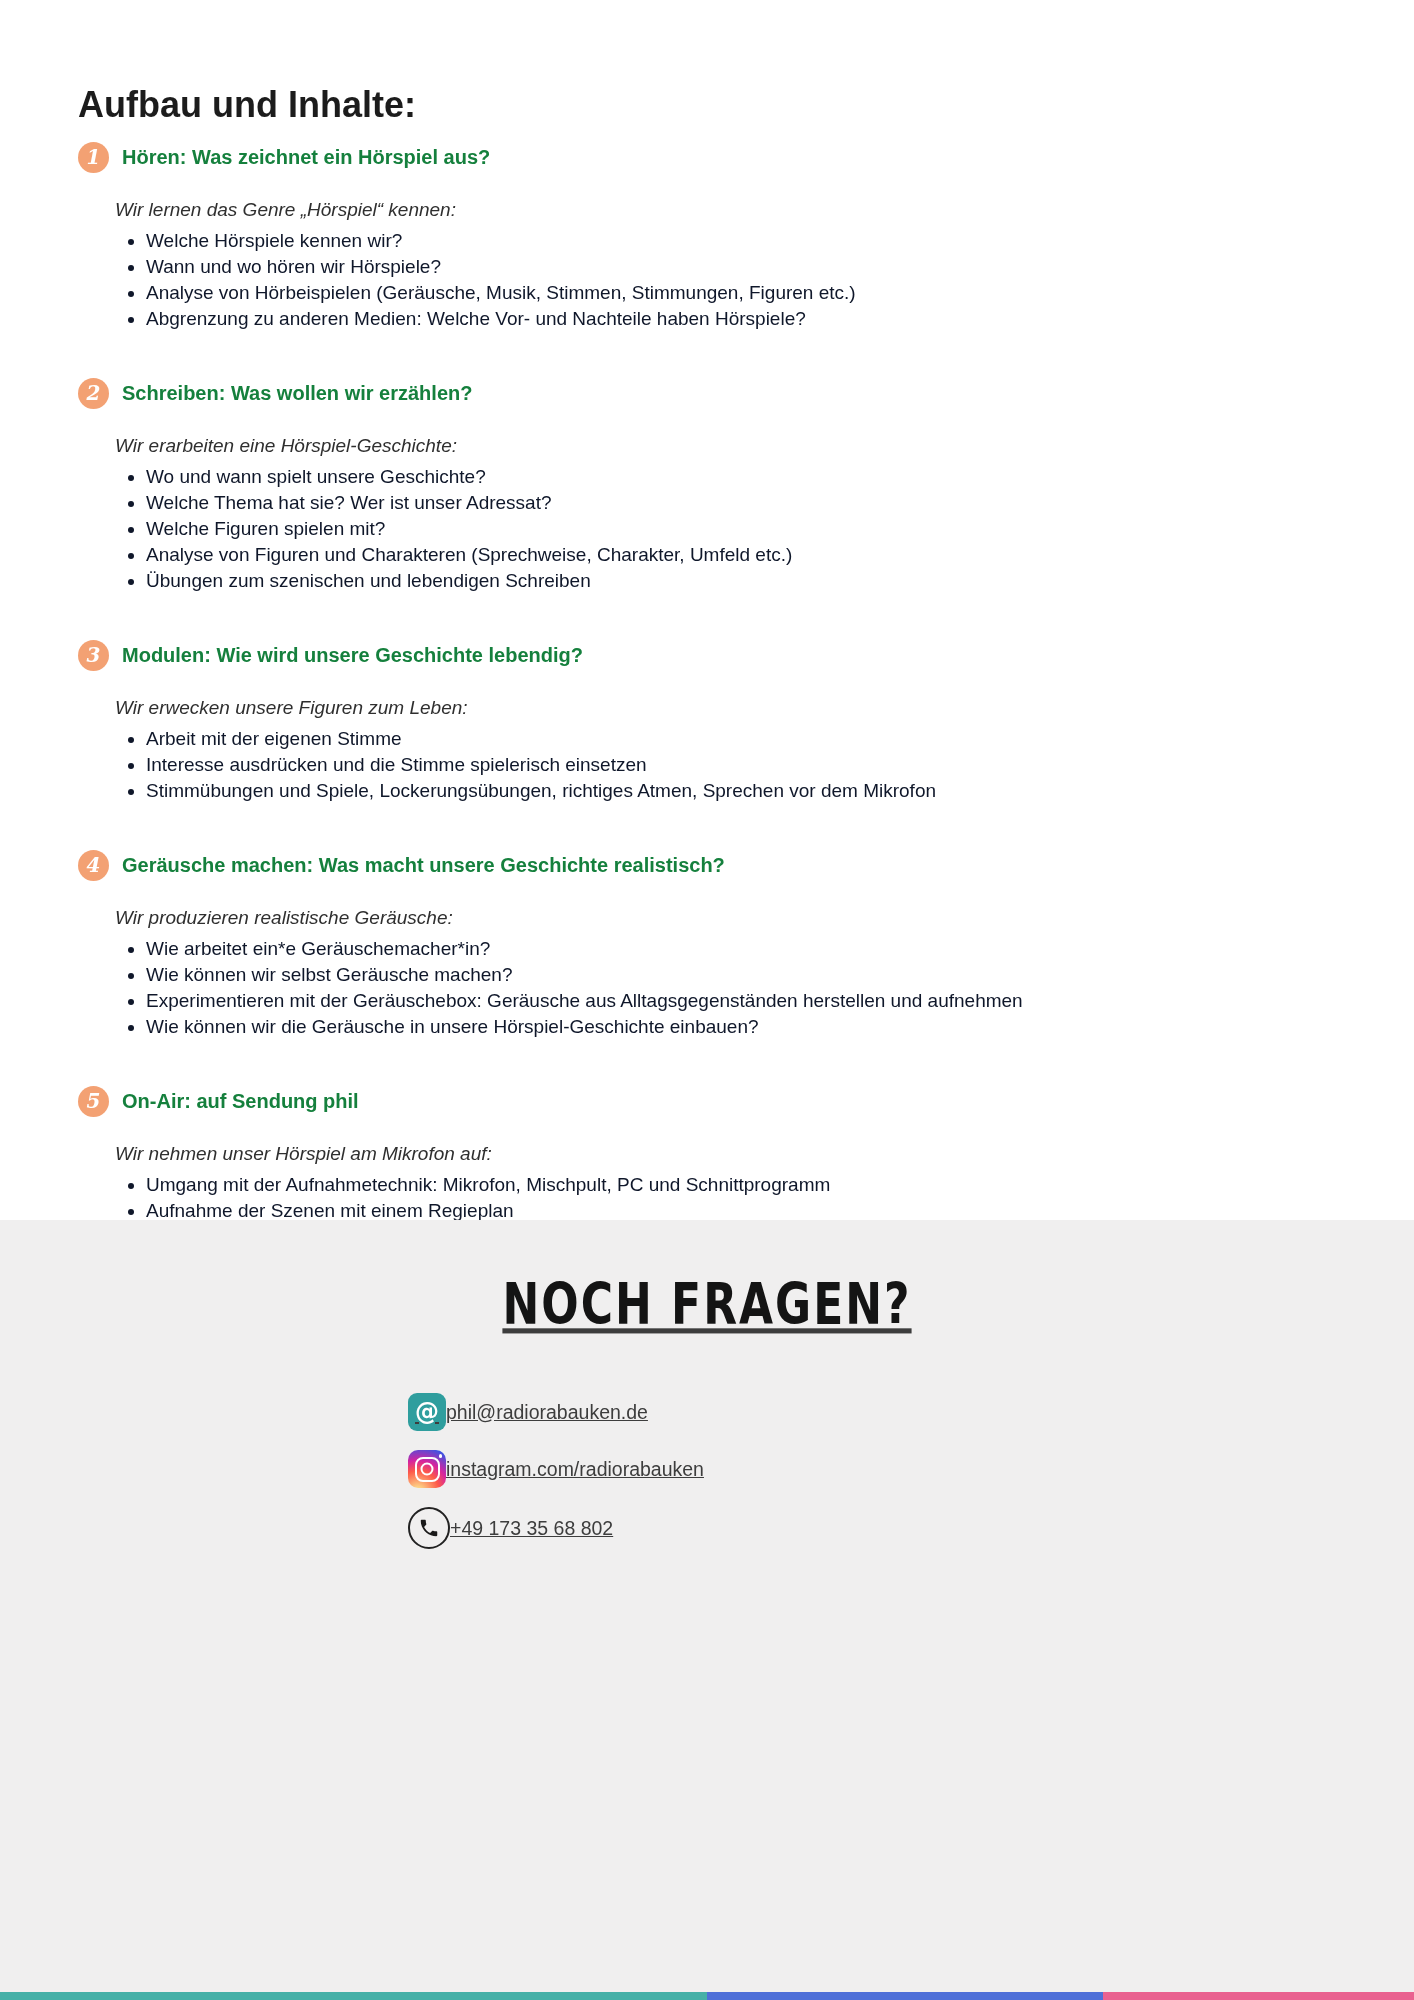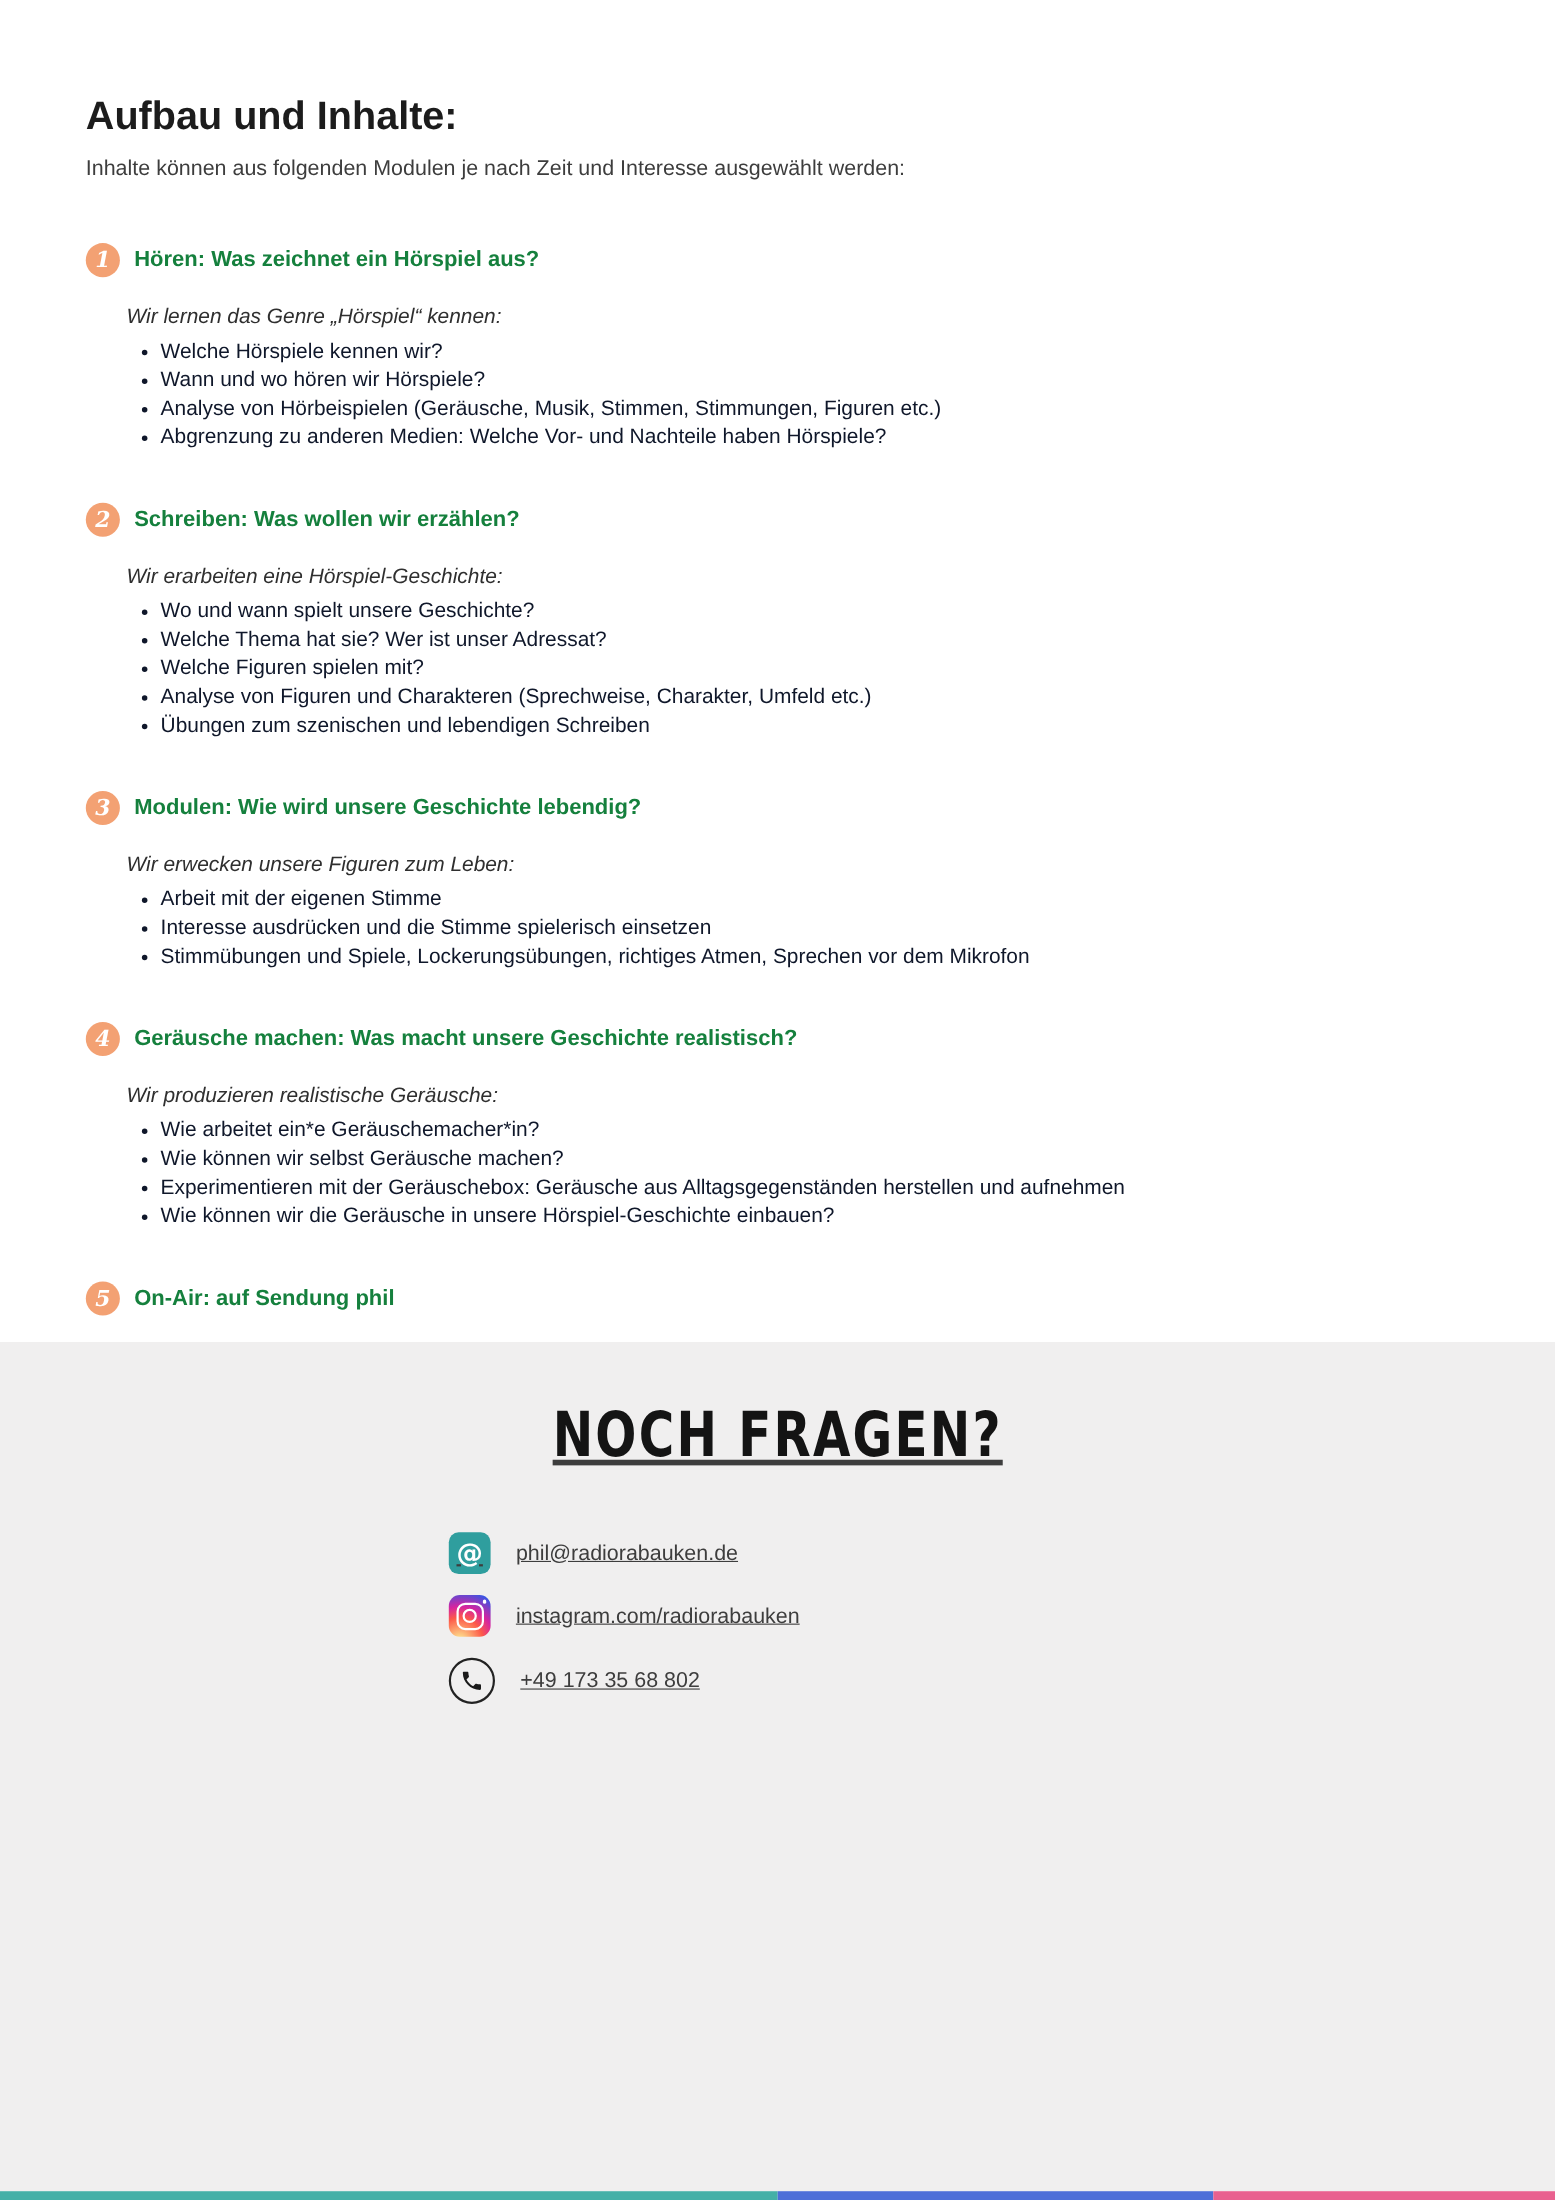--- a/index.html
+++ b/index.html
@@ -54,21 +54,21 @@
     font-size:44px; font-weight:900; letter-spacing:2px;
     color:#141414;
     transform:scaleY(1.28);
     transform-origin:center top;
   }
   .contacts {
     margin:70px 0 0 408px;
     display:flex; flex-direction:column; gap:19px;
     width:500px;
   }
-  .contact-row { display:flex; align-items:center; gap:23px; min-height:38px; }
+  .contact-row { display:flex; align-items:center; min-height:38px; }
   .contact-label { font-size:19.5px; color:#3d3d3d; }
 
   .email-icon {
     width:38px; height:38px; border-radius:9px;
     background:var(--email-bg, #2f9e9e);
     display:flex; align-items:center; justify-content:center;
     flex:none;
   }
   .email-icon::before {
     content:"@"; color:#ffffff; font-size:24px; font-weight:bold;
@@ -104,21 +104,20 @@
   .stripe-seg { height:100%; }
   .stripe-seg-0 { width:50%; }
   .stripe-seg-1 { width:28%; }
   .stripe-seg-2 { width:22%; }
 </style>
 </head>
 <body>
 
 <div class="content">
   <h1 class="page-title">Aufbau und Inhalte:</h1>
-  <p class="page-subtitle">Inhalte können aus folgenden Modulen je nach Zeit und Interesse ausgewählt werden:</p>
 
   <div id="modules-list">
   <div class="module">
     <div class="module-header">
       <div class="num-circle">
         <span>1</span>
       </div>
       <div class="module-heading">Hören: Was zeichnet ein Hörspiel aus?</div>
     </div>
     <div class="module-body">

